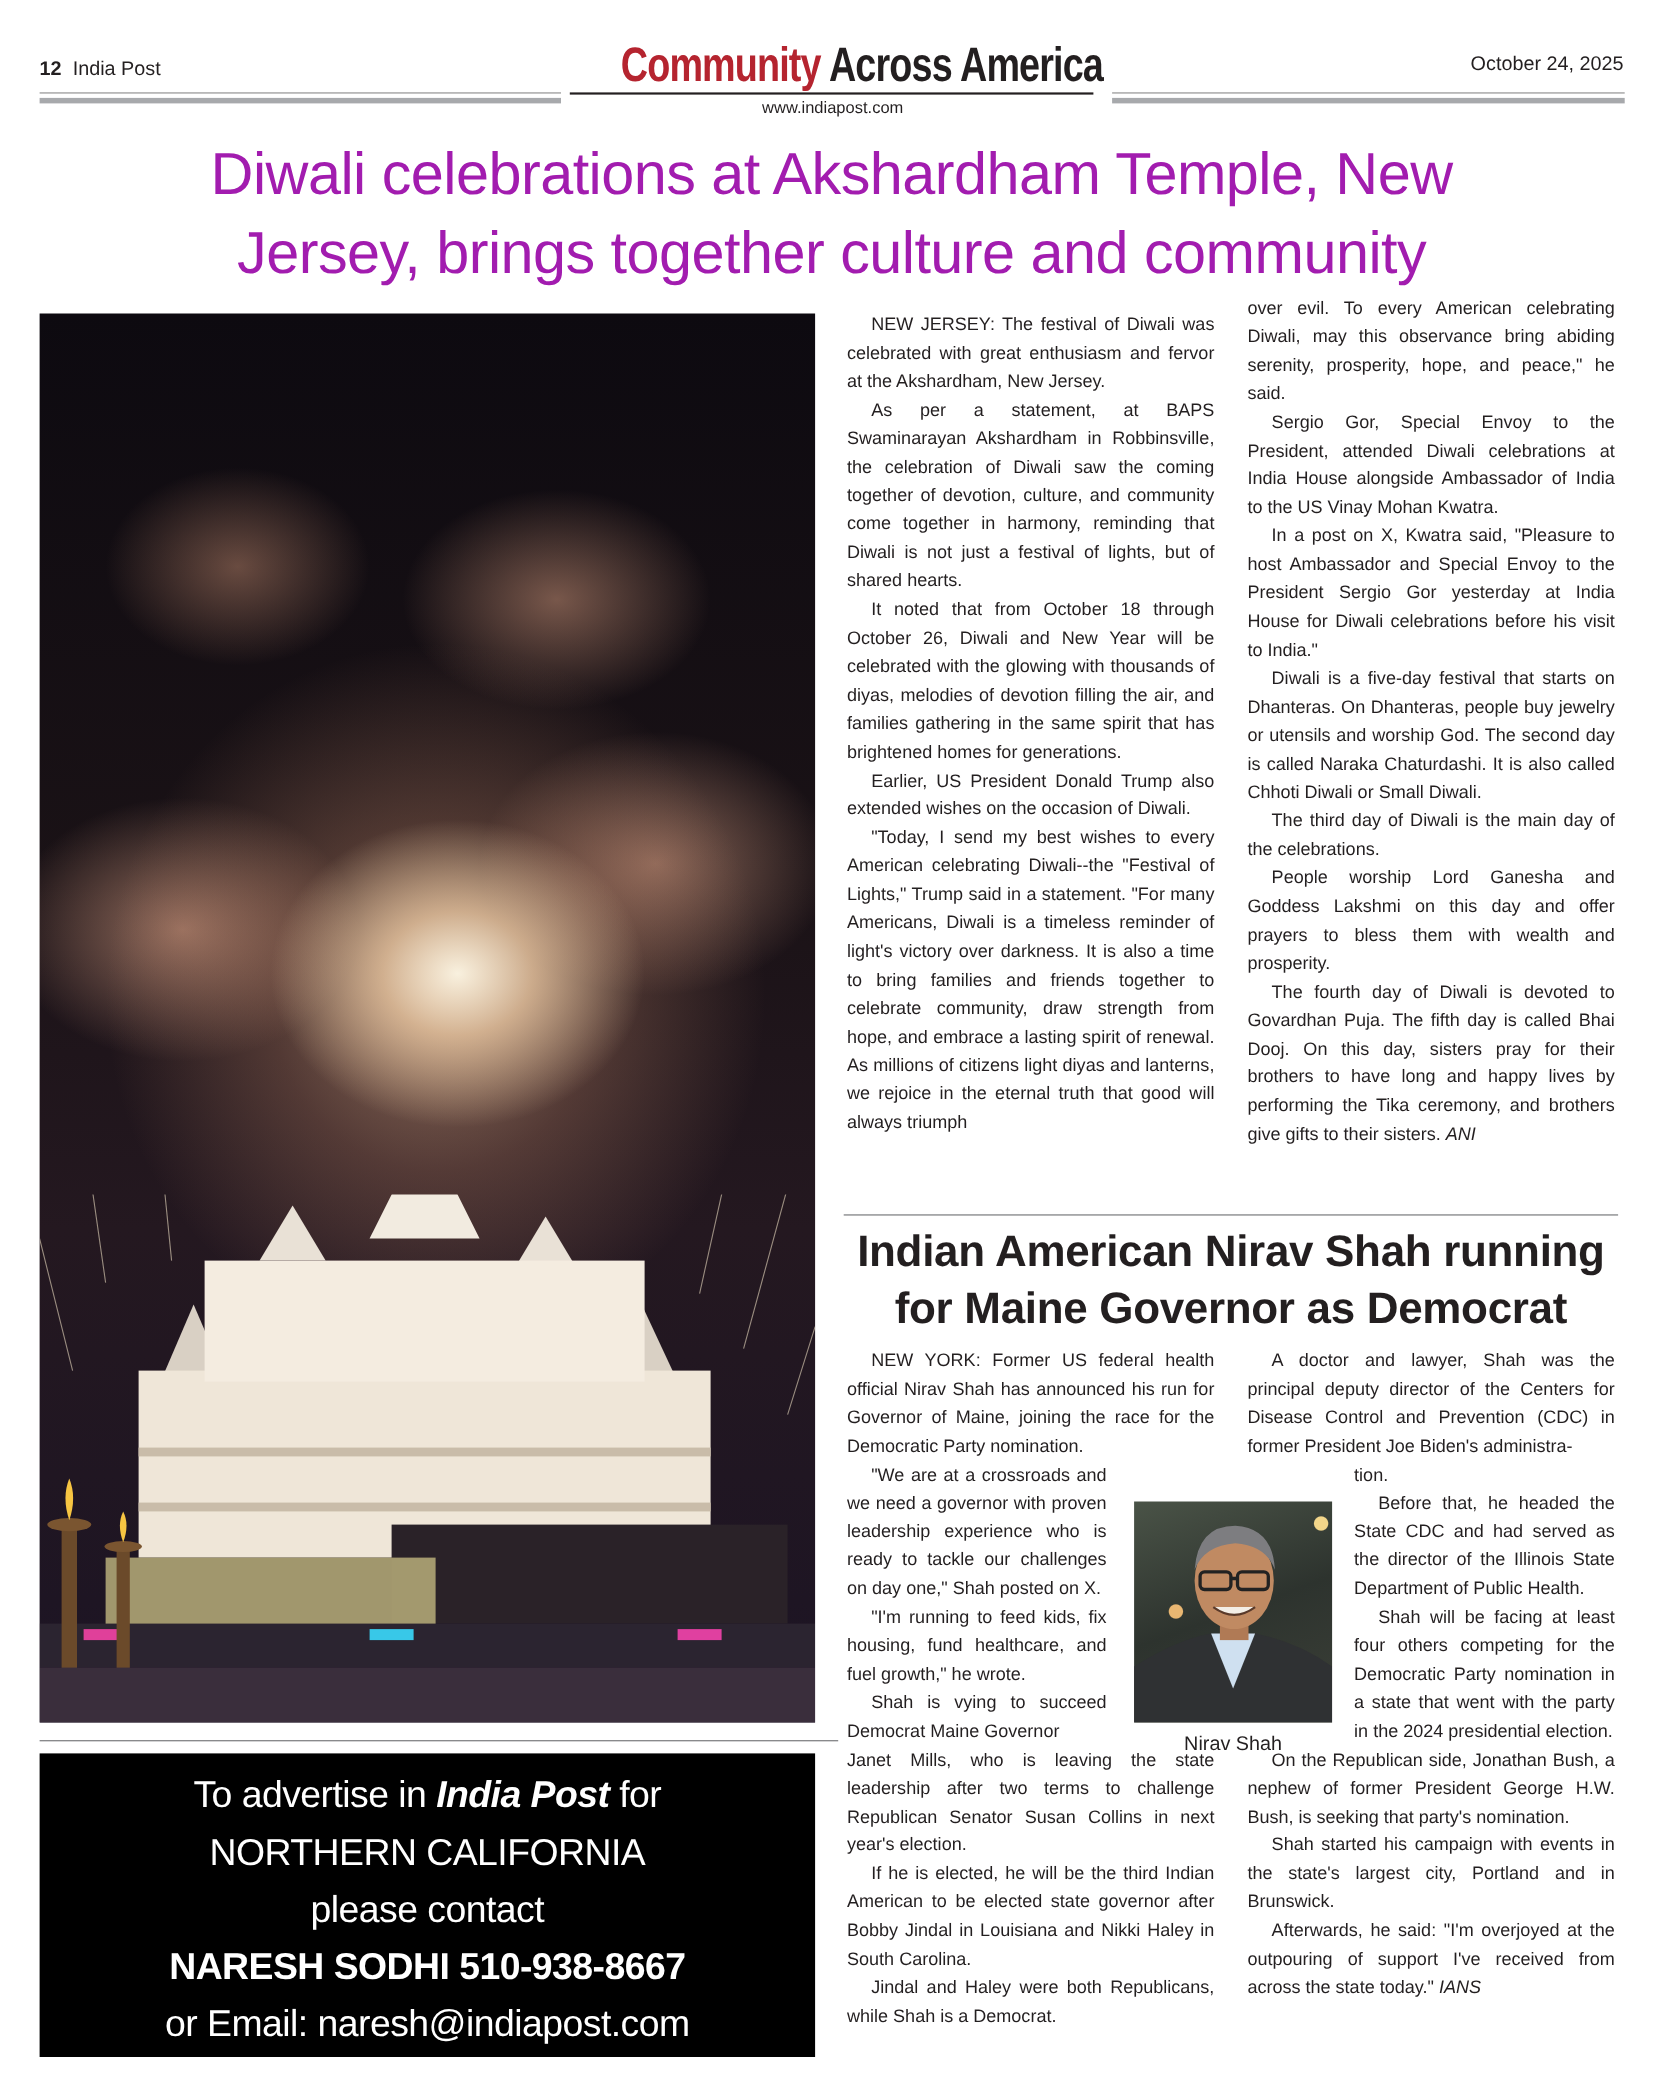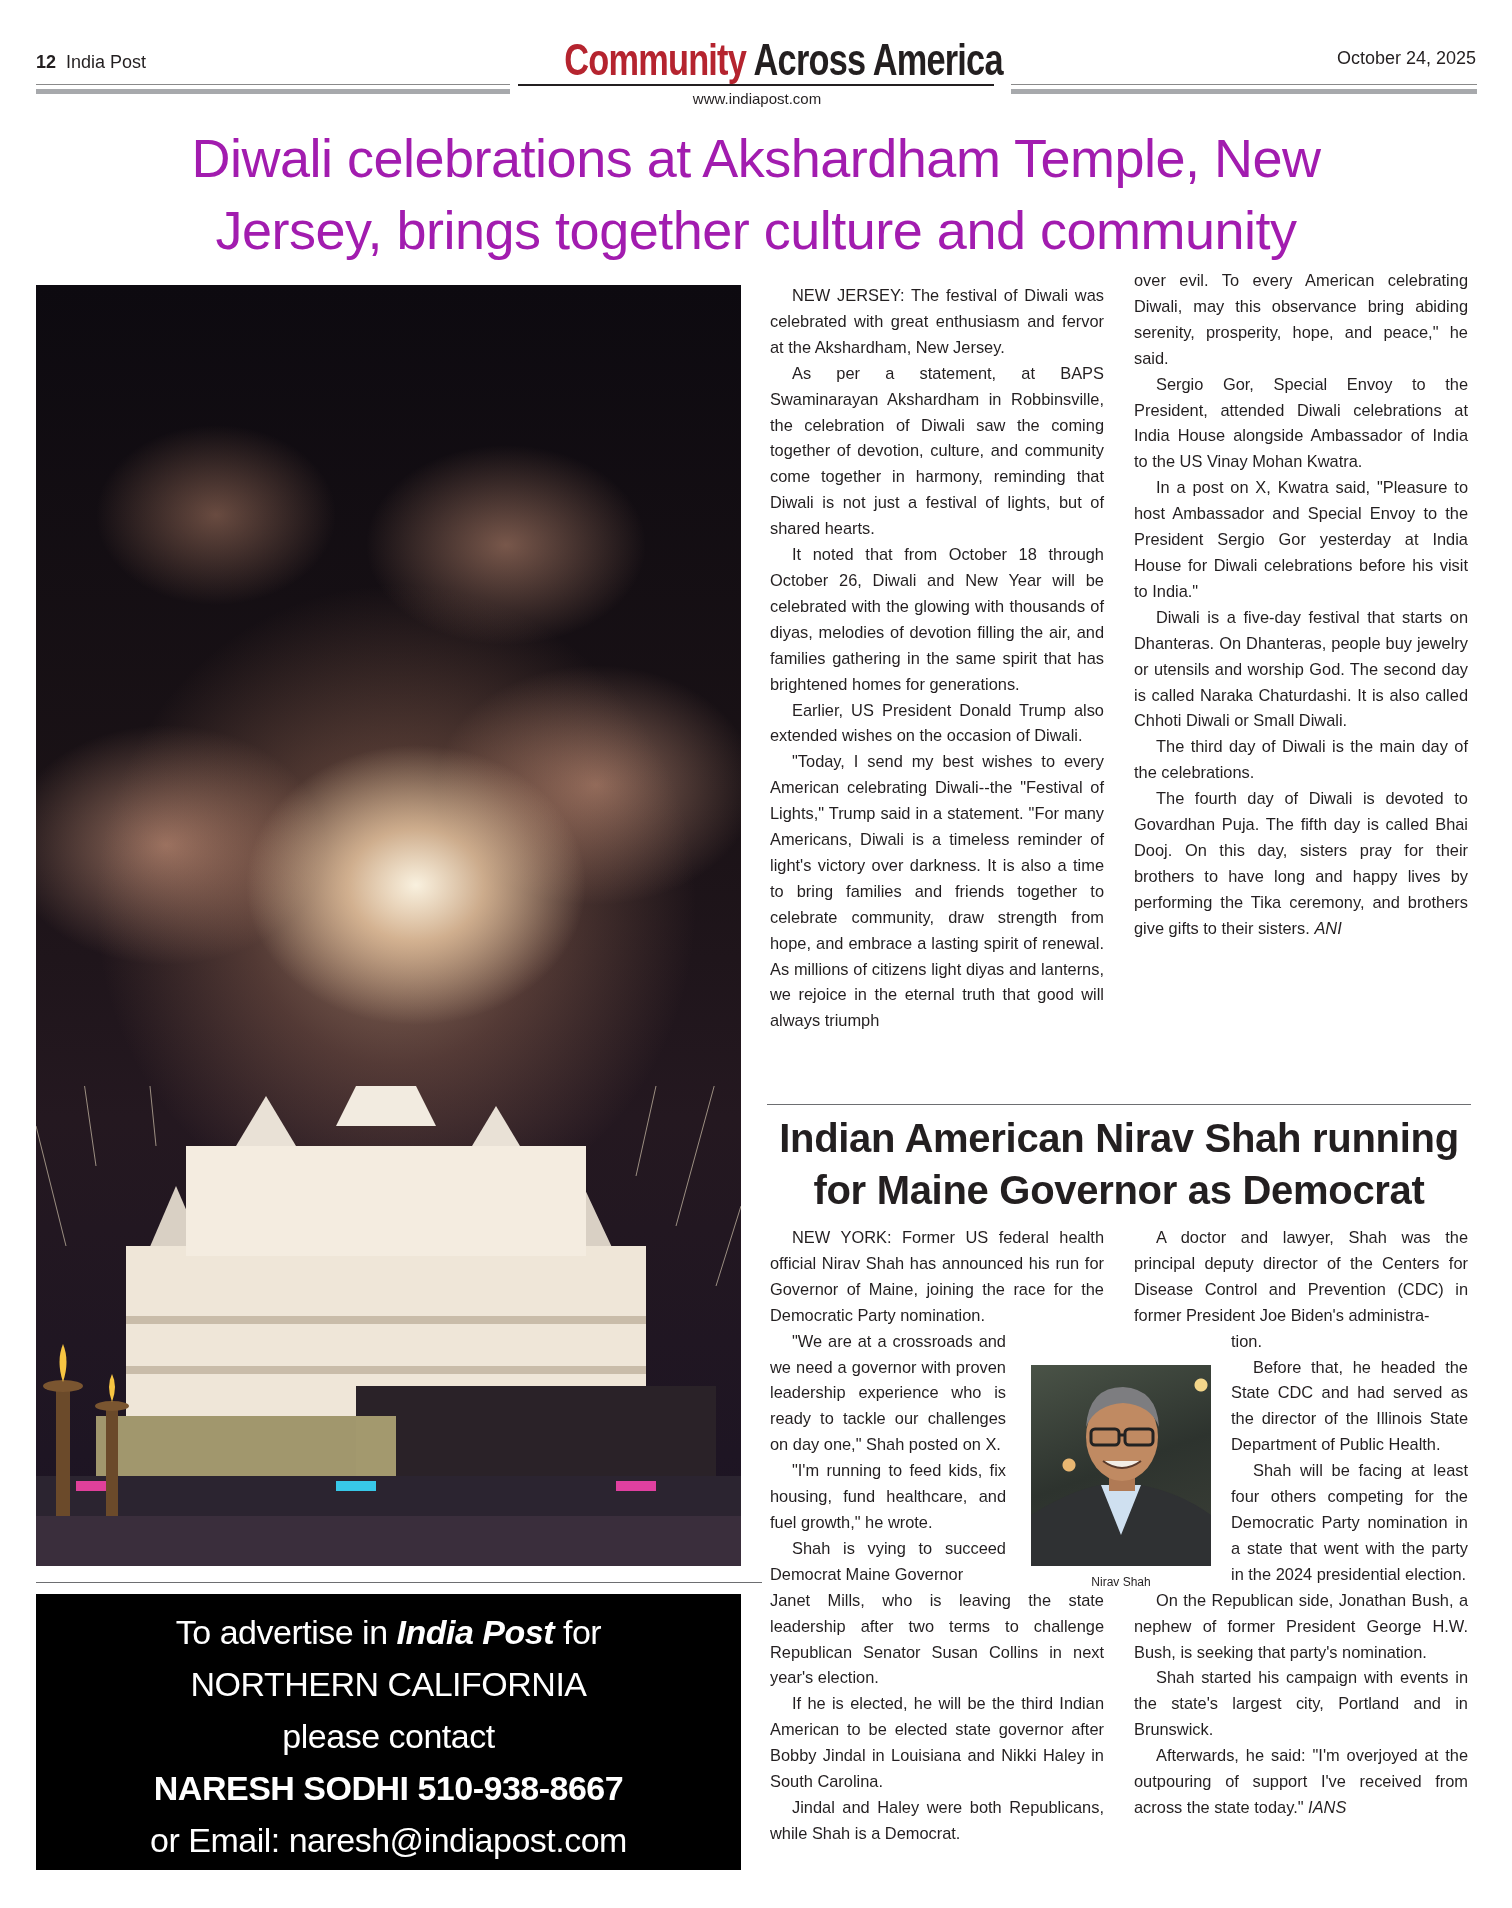--- a/index.html
+++ b/index.html
@@ -52,21 +52,21 @@
 
   .a2c1 { left: 770px; top: 1225px; width: 334px; }
   .a2c1 .narrow { width: 236px; }
   .a2c2 { left: 1134px; top: 1225px; width: 334px; }
   .a2c2 .narrow { margin-left: 97px; }
 
   .photo-shah { position: absolute; left: 1031px; top: 1365px; width: 180px; height: 201px; overflow: hidden;
     background: radial-gradient(circle at 170px 20px, #f3d68a 0 6px, rgba(0,0,0,0) 7px),
                 radial-gradient(circle at 38px 100px, #e9b772 0 6px, rgba(0,0,0,0) 7px),
                 linear-gradient(160deg, #4a5347 0%, #2d332e 50%, #3c4038 100%); }
-  .shah-caption { position: absolute; left: 1031px; top: 1575px; width: 180px; text-align: center; font-size: 12px; color: #231f20; }
+  .shah-caption { position: absolute; left: 1031px; top: 1575px; width: 180px; text-align: center; font-size: 18px; color: #231f20; }
 
   .ad-rule { position: absolute; left: 36px; top: 1582px; width: 726px; height: 1px; background: #6d6e71; }
   .ad-box { position: absolute; left: 36px; top: 1594px; width: 705px; height: 276px; background: #000000; color: #ffffff;
             text-align: center; padding-top: 12px; }
   .ad-line { display: block; font-size: 34px; line-height: 52px; letter-spacing: -0.5px; }
   .ad-line.bold { font-weight: bold; }
   .ad-line em { font-style: italic; font-weight: bold; }
   .ad-line b { font-weight: normal; }
 </style>
 </head>
@@ -131,20 +131,21 @@
   <p>Earlier, US President Donald Trump also extended wishes on the occasion of Diwali.</p>
   <p>"Today, I send my best wishes to every American celebrating Diwali--the "Festival of Lights," Trump said in a statement. "For many Americans, Diwali is a timeless reminder of light's victory over darkness. It is also a time to bring families and friends together to celebrate community, draw strength from hope, and embrace a lasting spirit of renewal. As millions of citizens light diyas and lanterns, we rejoice in the eternal truth that good will always triumph</p>
 </div>
 
 <div class="col a1c2">
   <p class="noindent">over evil. To every American celebrating Diwali, may this observance bring abiding serenity, prosperity, hope, and peace," he said.</p>
   <p>Sergio Gor, Special Envoy to the President, attended Diwali celebrations at India House alongside Ambassador of India to the US Vinay Mohan Kwatra.</p>
   <p>In a post on X, Kwatra said, "Pleasure to host Ambassador and Special Envoy to the President Sergio Gor yesterday at India House for Diwali celebrations before his visit to India."</p>
   <p>Diwali is a five-day festival that starts on Dhanteras. On Dhanteras, people buy jewelry or utensils and worship God. The second day is called Naraka Chaturdashi. It is also called Chhoti Diwali or Small Diwali.</p>
   <p>The third day of Diwali is the main day of the celebrations.</p>
+  <p>People worship Lord Ganesha and Goddess Lakshmi on this day and offer prayers to bless them with wealth and prosperity.</p>
   <p><span>The fourth day of Diwali is devoted to Govardhan Puja. The fifth day is called Bhai Dooj. On this day, sisters pray for their brothers to have long and happy lives by performing the Tika ceremony, and brothers give gifts to their sisters.</span> <em>ANI</em></p>
 </div>
 
 <div class="section-rule"></div>
 <h2 class="headline2">
   <span>Indian American Nirav Shah running</span><br>
   <span>for Maine Governor as Democrat</span>
 </h2>
 
 <div class="col a2c1">

